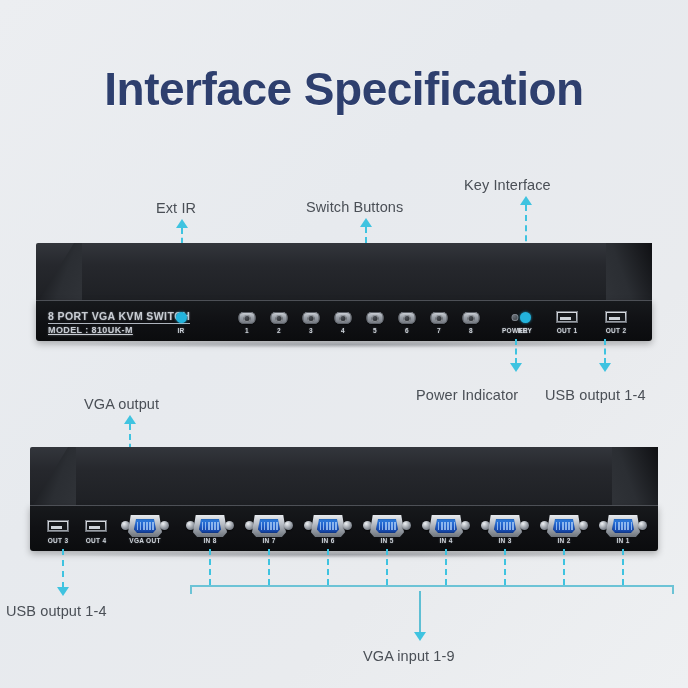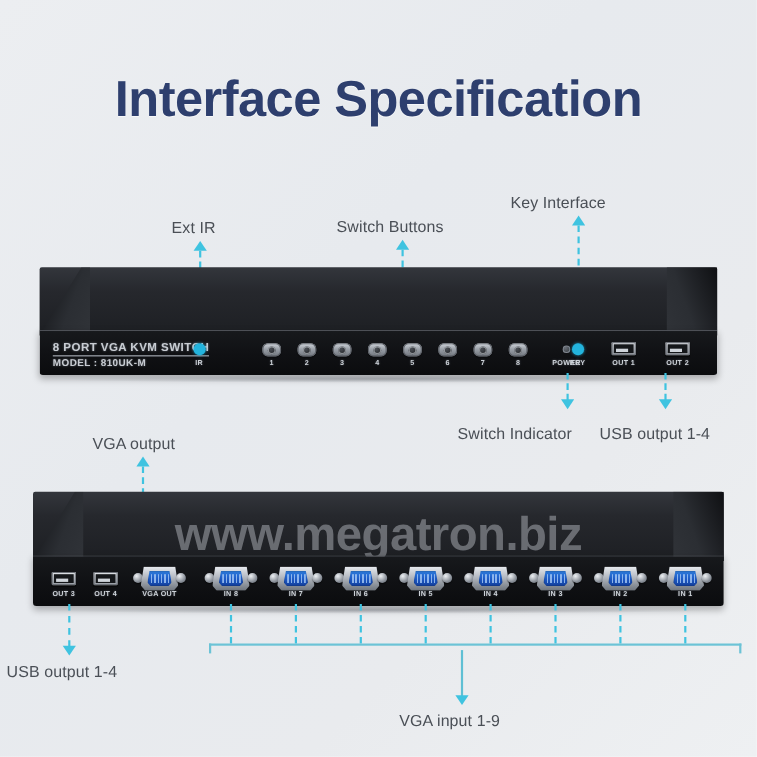--- a/index.html
+++ b/index.html
@@ -202,21 +202,21 @@
 
   <div class="ann" style="left:464px;top:177px;">Key Interface</div>
   <div class="arrow-up" style="left:520px;top:196px;"></div>
   <div class="vline" style="left:525px;top:205px;height:107px;"></div>
 
   <div class="device" style="left:36px;top:243px;width:616px;height:98px;">
     <div class="dev-top" style="height:62px;"></div>
     <div class="dev-face" style="height:40px;">
 
       <div class="silk silk-brand" style="left:12px;top:9px;">8 PORT VGA KVM SWITCH</div>
-      <div class="silk silk-model" style="left:12px;top:24px;">MODEL : 810UK-M</div>
+      <div class="silk silk-model" style="left:12px;top:24px;text-decoration:underline;">MODEL : 810UK-M</div>
 
       <div class="dot" style="left:140px;top:11px;"></div>
       <div class="portlabel" style="left:145px;top:26px;">IR</div>
 
       <div class="btn" style="left:211px;top:11px;">
           <i></i>
         </div>
       <div class="portlabel" style="left:211px;top:26px;">1</div>
       <div class="btn" style="left:243px;top:11px;">
           <i></i>
@@ -256,33 +256,32 @@
       <div class="usb" style="left:531px;top:10px;"></div>
       <div class="portlabel" style="left:531px;top:26px;">OUT 1</div>
       <div class="usb" style="left:580px;top:10px;"></div>
       <div class="portlabel" style="left:580px;top:26px;">OUT 2</div>
     </div>
   </div>
   <div class="dev-shadow" style="left:46px;top:341px;width:596px;"></div>
 
   <div class="vline" style="left:515px;top:339px;height:25px;"></div>
   <div class="arrow-down" style="left:510px;top:363px;"></div>
-  <div class="ann" style="left:416px;top:387px;">Switch Indicator</div>
+  <div class="ann" style="left:416px;top:387px;">Power Indicator</div>
 
   <div class="vline" style="left:604px;top:339px;height:25px;"></div>
   <div class="arrow-down" style="left:599px;top:363px;"></div>
   <div class="ann" style="left:545px;top:387px;">USB output 1-4</div>
 
   <div class="ann" style="left:84px;top:396px;">VGA output</div>
   <div class="arrow-up" style="left:124px;top:415px;"></div>
   <div class="vline" style="left:129px;top:424px;height:95px;"></div>
 
   <div class="device" style="left:30px;top:447px;width:628px;height:104px;">
     <div class="dev-top" style="height:63px;"></div>
-    <div class="watermark" style="top:15px;">www.megatron.biz</div>
     <div class="dev-face" style="height:45px;">
 
       <div class="usb" style="left:28px;top:14px;"></div>
       <div class="portlabel" style="left:28px;top:31px;">OUT 3</div>
       <div class="usb" style="left:66px;top:14px;"></div>
       <div class="portlabel" style="left:66px;top:31px;">OUT 4</div>
 
       <div class="vga" style="left:115px;top:9px;">
         <div class="screw l"></div>
           <div class="shell"></div>

